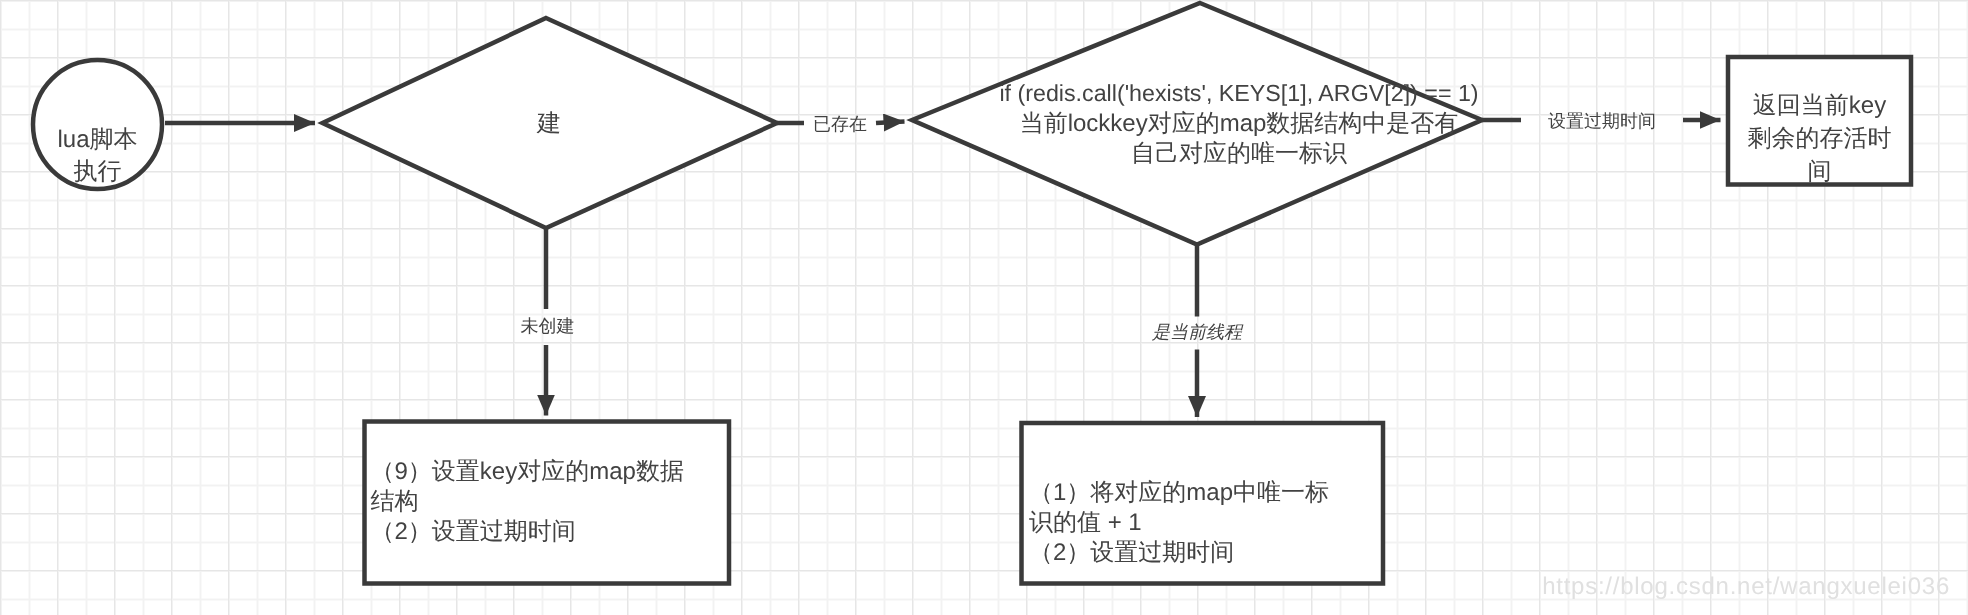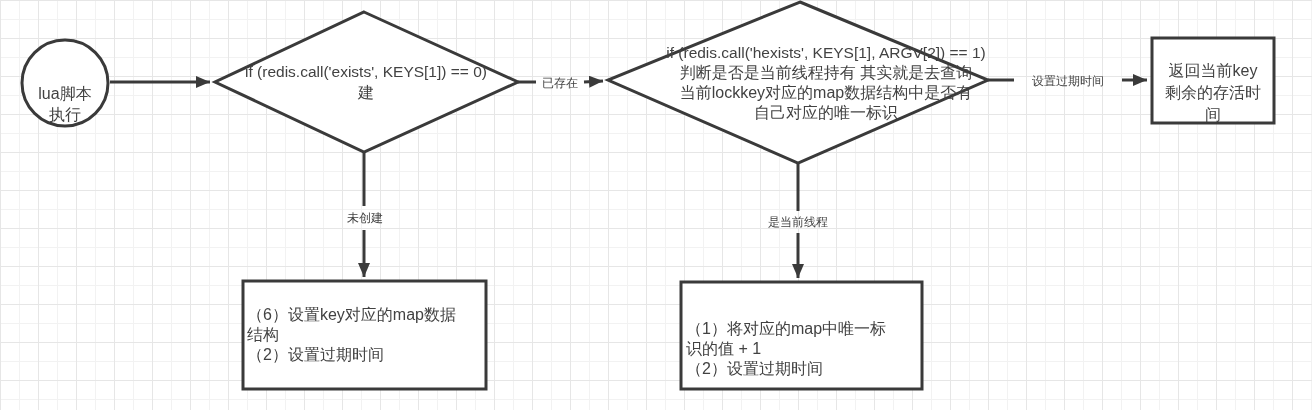--- a/index.html
+++ b/index.html
@@ -80,48 +80,47 @@
     <rect class="shape" x="243" y="281" width="243" height="108"></rect>
     <rect class="shape" x="681" y="282" width="241" height="107"></rect>
   </svg>
 
   <div class="txt center" style="left:23px;top:41px;width:84px;height:84px;justify-content:flex-end;">
     <div class="ln">lua脚本</div>
     <div class="ln">执行</div>
   </div>
 
   <div class="txt center" style="left:213px;top:12px;width:306px;height:140px;">
-    <div class="ln code-line">if (redis.call('exists', KEYS[1]) == 0)</div>
     <div class="ln">建</div>
   </div>
 
   <div class="txt center" style="left:636px;top:2px;width:380px;height:161px;line-height:20px;text-align:center;">
     <div class="ln code-line">if (redis.call('hexists', KEYS[1], ARGV[2]) == 1)</div>
-    <div class="ln">判断是否是当前线程持有 其实就是去查询</div>
     <div class="ln">当前lockkey对应的map数据结构中是否有</div>
     <div class="ln">自己对应的唯一标识</div>
   </div>
 
   <div class="txt center" style="left:1152px;top:38px;width:122px;height:109px;line-height:22px;">
     <div class="ln">返回当前key</div>
     <div class="ln">剩余的存活时</div>
     <div class="ln">间</div>
   </div>
 
   <div class="txt" style="left:247px;top:281px;width:235px;height:108px;line-height:20px;">
-    <div class="ln">（6）设置key对应的map数据</div>
+    <div class="ln">（9）设置key对应的map数据</div>
     <div class="ln">结构</div>
     <div class="ln">（2）设置过期时间</div>
   </div>
 
   <div class="txt" style="left:686px;top:282px;width:234px;height:134px;line-height:20px;">
     <div class="ln">（1）将对应的map中唯一标</div>
     <div class="ln">识的值 + 1</div>
     <div class="ln">（2）设置过期时间</div>
   </div>
 
   <div class="edge-label" style="left:560px;top:83px;">已存在</div>
   <div class="edge-label" style="left:1068px;top:81px;">设置过期时间</div>
   <div class="edge-label" style="left:365px;top:218px;">未创建</div>
-  <div class="edge-label" style="left:798px;top:222px;">是当前线程</div>
+  <div class="edge-label" style="left:798px;top:222px;font-style:italic;">是当前线程</div>
 
+  <div class="watermark">https://blog.csdn.net/wangxuelei036</div>
 
 </div>
 
 </body></html>

